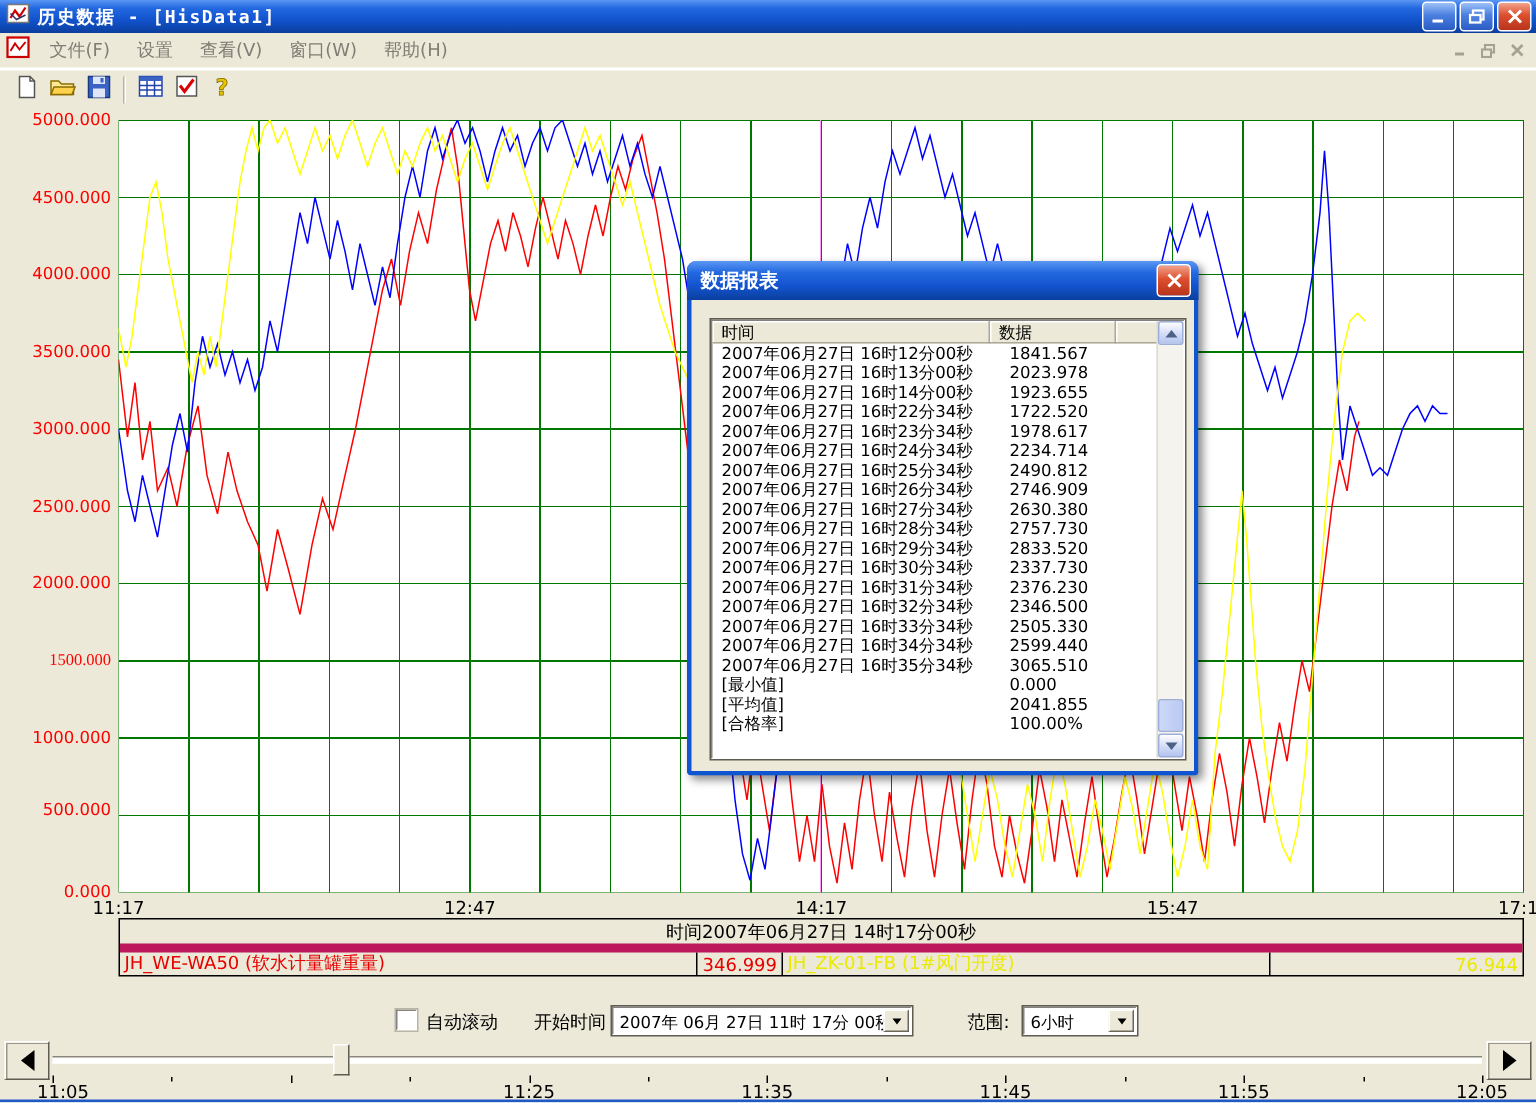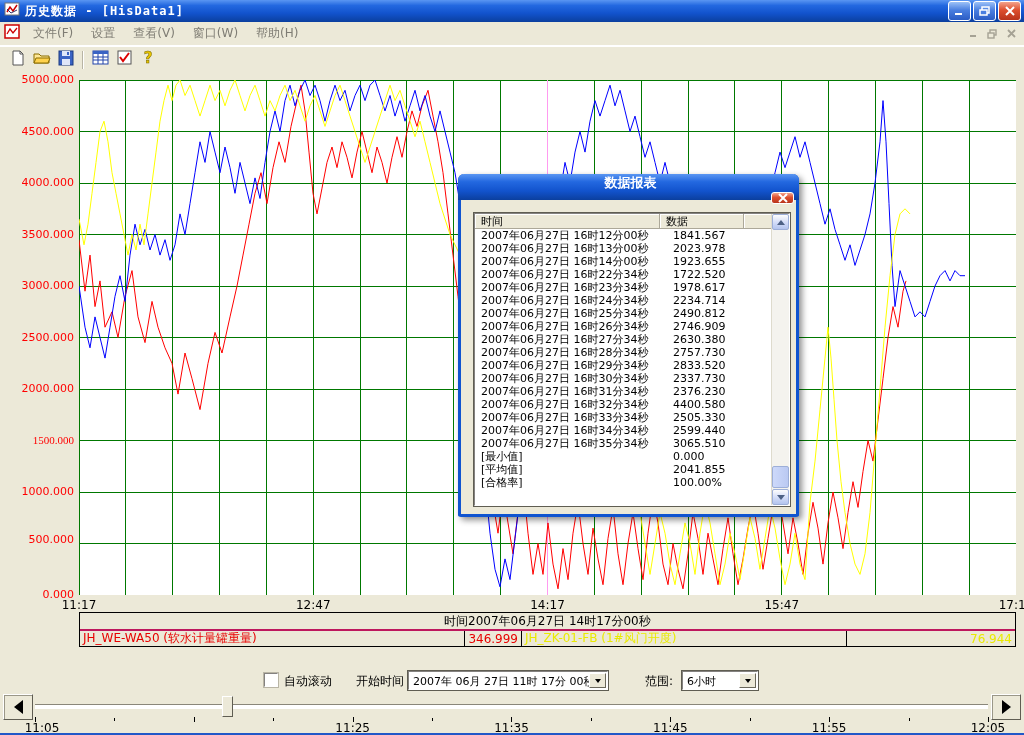--- a/index.html
+++ b/index.html
@@ -33,21 +33,21 @@
   
   .chartsec{position:absolute;top:71px;left:0;width:1024px;height:541px;background:#ECE9D8;}
   .plot{position:absolute;left:79px;top:9px;width:937px;height:515px;background:#fff;}
   .plot svg{display:block;width:937px;height:515px;}
   .y-label{position:absolute;left:0;width:74px;text-align:right;color:#ff0000;font-size:11px;white-space:nowrap;}
   .x-label{position:absolute;top:527px;transform:translateX(-50%);color:#000;font-size:12px;white-space:nowrap;}
 
   
   .legend{position:absolute;top:612px;left:79px;width:937px;border:1px solid #000;
     background:#ECE9D8;font-size:12px;box-sizing:border-box;}
-  .lg-header{height:16px;border-bottom:2px solid #be185d;padding-left:364px;display:flex;align-items:center;
+  .lg-header{height:16px;border-bottom:6px solid #be185d;padding-left:364px;display:flex;align-items:center;
     color:#000;white-space:nowrap;}
   .lg-row{height:15px;display:grid;grid-template-columns:385px 57px 325px 1fr;}
   .lg-row + .lg-row{border-top:1px solid #000;}
   .lg-row span{border-right:1px solid #000;padding:0 3px;display:flex;align-items:center;
     overflow:hidden;white-space:nowrap;}
   .lg-row span:last-child{border-right:none;}
   .lg-val{justify-content:flex-end;}
   .pen-red{color:#e80000;} .pen-blue{color:#0000dd;} .pen-yellow{color:#eaea00;}
 
   
@@ -80,21 +80,21 @@
   .tick.minor{height:3px;top:1px;}
   .t-label{position:absolute;top:4px;transform:translateX(-50%);font-size:12px;color:#000;white-space:nowrap;}
   .bottom-edge{position:absolute;top:733px;left:0;right:0;height:2px;background:#2158c8;}
 
   
   .dialog{position:absolute;left:458px;top:174px;width:341px;height:343px;z-index:10;
     background:#ECE9D8;border:3px solid #0f54d0;border-top:none;border-radius:6px 6px 3px 3px;
     box-shadow:3px 3px 6px rgba(0,0,0,.45);box-sizing:border-box;}
   .dlg-title{height:26px;margin:0 -3px;border-radius:6px 6px 0 0;display:flex;align-items:center;
     padding:0 5px 0 9px;color:#fff;font-weight:bold;font-size:13px;
-    background:linear-gradient(180deg,#5a96f2 0%,#2368e0 30%,#1253cd 65%,#0b3f9e 100%);flex-direction:column;}
+    background:linear-gradient(180deg,#5a96f2 0%,#2368e0 30%,#1253cd 65%,#0b3f9e 100%);}
   .dlg-close{margin-left:auto;width:21px;height:20px;border:1px solid #fff;border-radius:3px;
     background:linear-gradient(180deg,#f2a38c,#dd4f2e 45%,#b8341c);
     display:flex;align-items:center;justify-content:center;}
   .listbox{position:absolute;left:13px;top:39px;width:316px;height:293px;background:#fff;
     border:1px solid;border-color:#848280 #fff #fff #848280;outline:1px solid #5f5d52;box-sizing:border-box;}
   .lb-header{position:absolute;left:0;top:0;right:17px;height:15px;display:flex;font-size:11px;background:#ECE9D8;}
   .lb-h{box-sizing:border-box;border-right:1px solid #aca899;border-bottom:1px solid #aca899;
     box-shadow:inset 1px 1px 0 #fff;padding:0 0 0 6px;display:flex;align-items:center;}
   .lb-h1{width:185px;} .lb-h2{width:84px;} .lb-h3{flex:1;border-right:none;}
   .lb-rows{position:absolute;left:0;top:15px;right:17px;bottom:0;overflow:hidden;font-size:11px;}
@@ -411,21 +411,21 @@
           <div class="lrow">
             <span class="c1">2007年06月27日  16时30分34秒</span>
             <span class="c2">2337.730</span>
           </div>
           <div class="lrow">
             <span class="c1">2007年06月27日  16时31分34秒</span>
             <span class="c2">2376.230</span>
           </div>
           <div class="lrow">
             <span class="c1">2007年06月27日  16时32分34秒</span>
-            <span class="c2">4400.580</span>
+            <span class="c2">2346.500</span>
           </div>
           <div class="lrow">
             <span class="c1">2007年06月27日  16时33分34秒</span>
             <span class="c2">2505.330</span>
           </div>
           <div class="lrow">
             <span class="c1">2007年06月27日  16时34分34秒</span>
             <span class="c2">2599.440</span>
           </div>
           <div class="lrow">

